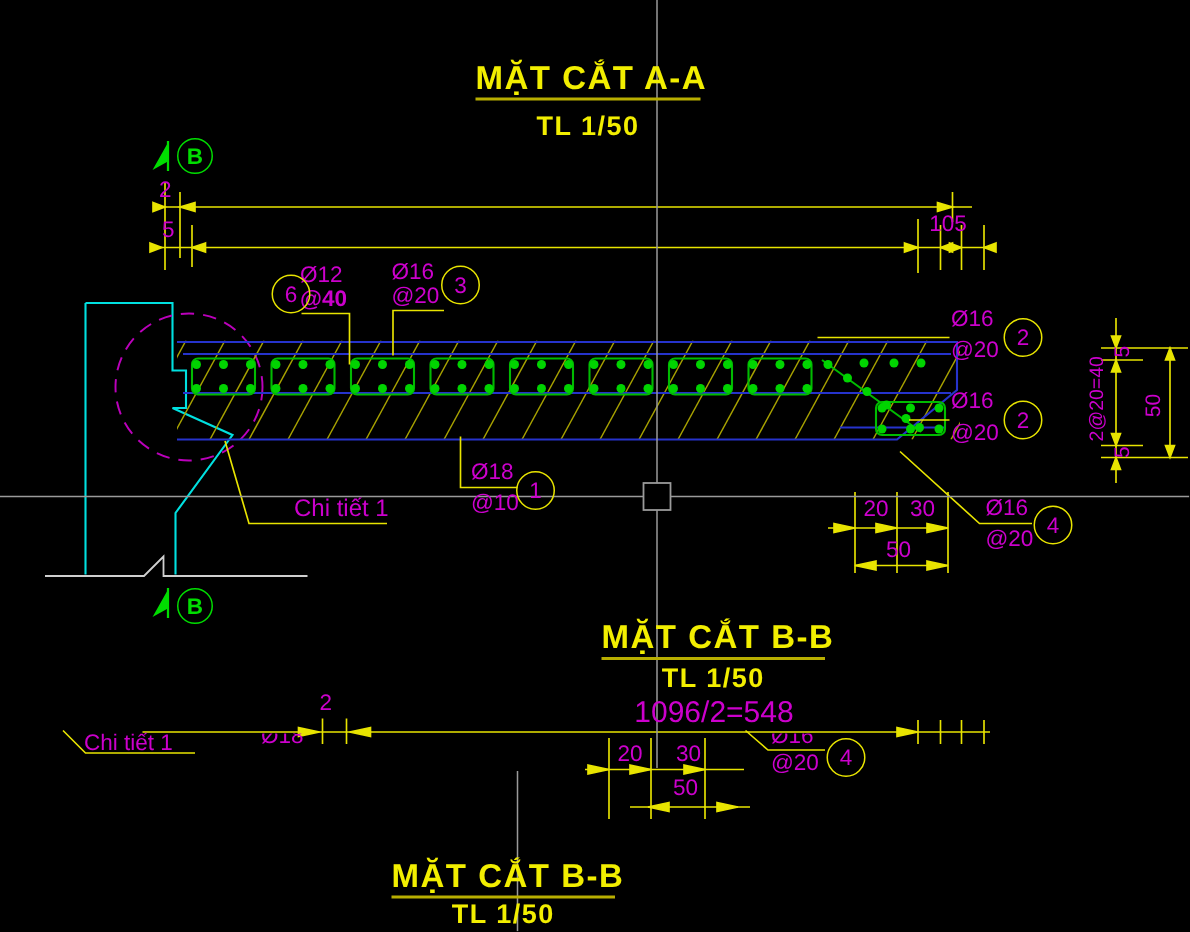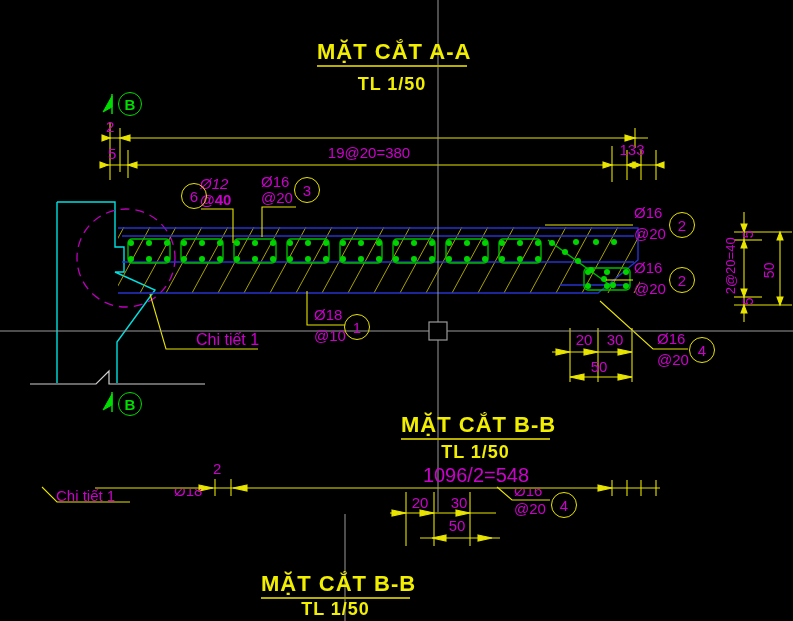--- a/index.html
+++ b/index.html
@@ -251,24 +251,23 @@
       <line x1="345" y1="514" x2="345" y2="621" stroke="#9a9a9a" stroke-width="1"></line>
       <rect x="429" y="322" width="18" height="18" fill="#000" stroke="#9a9a9a" stroke-width="1.2"></rect>
     </g>
   </svg>
 
   <div class="t ttl" style="left:317px;top:40px;width:150px;">MẶT CẮT A-A</div>
   <div class="t scl" style="left:317px;top:75px;width:150px;">TL 1/50</div>
 
   <div class="t" style="left:106px;top:119px;">2</div>
   <div class="t" style="left:108px;top:146px;">5</div>
-  <div class="t ctr" style="left:124px;top:145px;width:490px;">19@20=380</div>
-  <div class="t ctr" style="left:610px;top:142px;width:44px;">133</div>
-
-  <div class="t" style="left:200px;top:176px;font-style:italic;">Ø12</div>
+  <div class="t ctr" style="left:610px;top:142px;width:44px;">105</div>
+
+  <div class="t" style="left:200px;top:176px;">Ø12</div>
   <div class="t" style="left:200px;top:192px;font-weight:bold;">@40</div>
   <div class="circ" style="left:181px;top:183px;">
       <span>6</span>
     </div>
 
   <div class="t" style="left:261px;top:174px;">Ø16</div>
   <div class="t" style="left:261px;top:190px;">@20</div>
   <div class="circ" style="left:294px;top:177px;">
       <span>3</span>
     </div>

